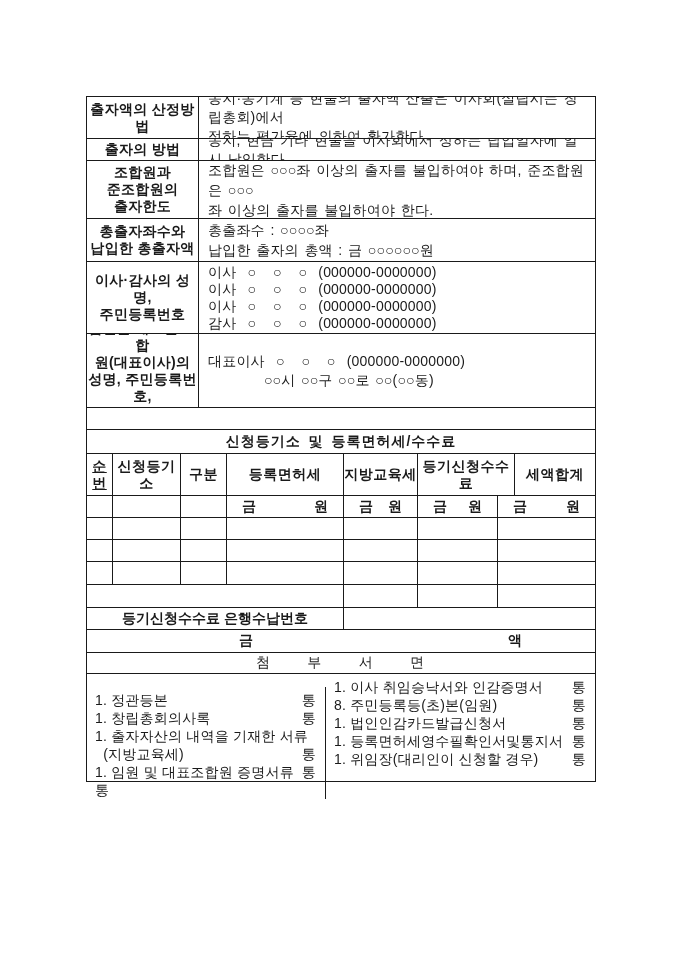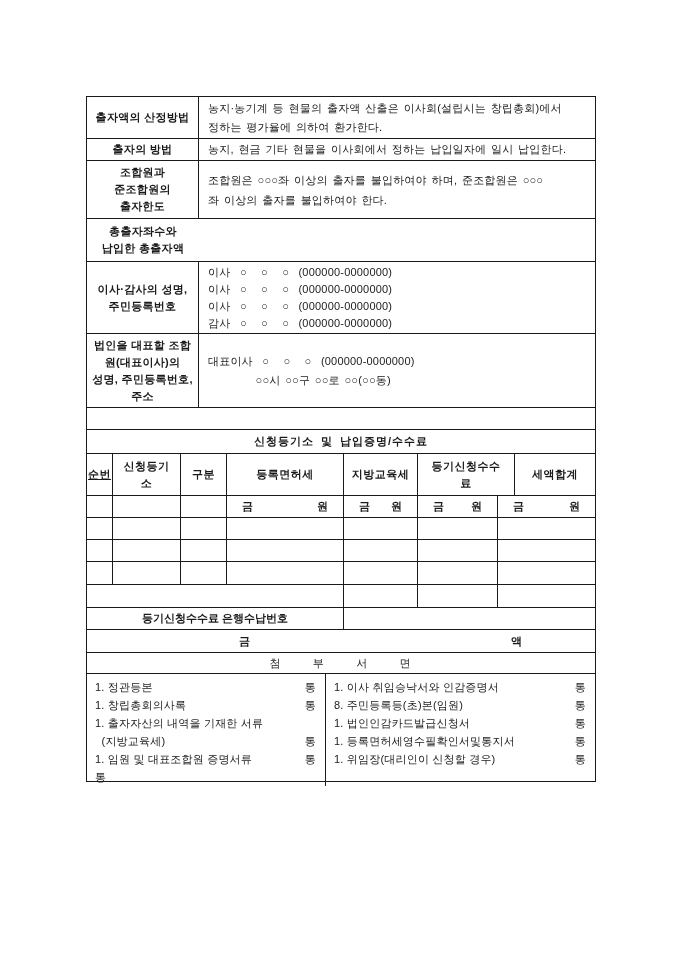--- a/index.html
+++ b/index.html
@@ -10,21 +10,21 @@
     background:#ffffff;
     font-family:"Liberation Sans","DejaVu Sans",sans-serif;
     color:#1a1a1a;
     overflow:hidden;
   }
   .tbl {
     position:absolute; left:86px; top:96px;
     width:510px; height:686px;
     border:1.5px solid #1a1a1a;
     display:flex; flex-direction:column;
-    font-size:11px;
+    font-size:14px;
   }
   .row { display:flex; border-bottom:1px solid #1a1a1a; flex-shrink:0; }
   .row:last-child { border-bottom:none; }
   .c { border-right:1px solid #1a1a1a; display:flex; align-items:center; overflow:hidden; }
   .c:last-child { border-right:none; }
   
   .lbl {
     width:112px; flex-shrink:0;
     justify-content:center; text-align:center;
     font-weight:bold; white-space:pre-line; line-height:17px;
@@ -51,21 +51,21 @@
   .money { justify-content:space-between; font-weight:bold; padding:0 15px; }
   .merge3 { width:140px; flex-shrink:0;margin-top:24px; }
   .merge4 { width:257px; flex-shrink:0; }
   .centerB { justify-content:center; font-weight:bold; }
   .preTxt { white-space:pre; }
   .taxCell { flex:1; justify-content:space-between; font-weight:bold; padding-left:12px; padding-right:73px; }
   
   .attTitle { justify-content:center; font-weight:normal; white-space:pre; letter-spacing:2px; }
   .attBody { flex:1; }
   .attCol { display:flex; flex-direction:column; padding-top:4px; }
-  .attColL { width:239px; flex-shrink:0; border-right:1px solid #1a1a1a; }
+  .attColL { width:239px; flex-shrink:0; border-right:1px solid #1a1a1a;margin-top:13px; }
   .attColR { flex:1; }
   .attItem { display:flex; justify-content:space-between; line-height:18px; padding:0 9px 0 8px; white-space:pre; letter-spacing:0.2px; }
 </style>
 </head>
 <body>
 
 <div class="page">
   <div class="tbl">
 
     <div class="row" style="height:42px">
@@ -80,20 +80,22 @@
     <div class="row" style="height:58px">
       <div class="c lbl">조합원과
 준조합원의
 출자한도</div>
       <div class="c cnt lh20">조합원은 ○○○좌 이상의 출자를 불입하여야 하며, 준조합원은 ○○○
 좌 이상의 출자를 불입하여야 한다.</div>
     </div>
     <div class="row" style="height:43px">
       <div class="c lbl">총출자좌수와
 납입한 총출자액</div>
+      <div class="c cnt lh20">총출좌수 : ○○○○좌
+납입한 출자의 총액 : 금 ○○○○○○원</div>
     </div>
     <div class="row" style="height:72px">
       <div class="c lbl">이사·감사의 성명,
 주민등록번호</div>
       <div class="c cnt lh17">이사  ○   ○   ○  (000000-0000000)
 이사  ○   ○   ○  (000000-0000000)
 이사  ○   ○   ○  (000000-0000000)
 감사  ○   ○   ○  (000000-0000000)</div>
     </div>
     <div class="row" style="height:74px">
@@ -103,21 +105,21 @@
 주소</div>
       <div class="c cnt lh19">대표이사  ○   ○   ○  (000000-0000000)
           ○○시 ○○구 ○○로 ○○(○○동)</div>
     </div>
     <div class="row" style="height:22px">
       <div class="c lbl sp">기            타</div>
       <div class="c cnt"></div>
     </div>
 
     <div class="row" style="height:24px">
-      <div class="c secTitle" style="flex:1">신청등기소 및  납입증명/수수료</div>
+      <div class="c secTitle" style="flex:1">신청등기소 및  등록면허세/수수료</div>
     </div>
 
     <div class="row" style="height:42px">
       <div class="c fc0 hdr">순번</div>
       <div class="c fc1 hdr">신청등기
 소</div>
       <div class="c fc2 hdr">구분</div>
       <div class="c fc3 hdr">등록면허세</div>
       <div class="c fc4 hdr">지방교육세</div>
       <div class="c fc6 hdr">등기신청수수

